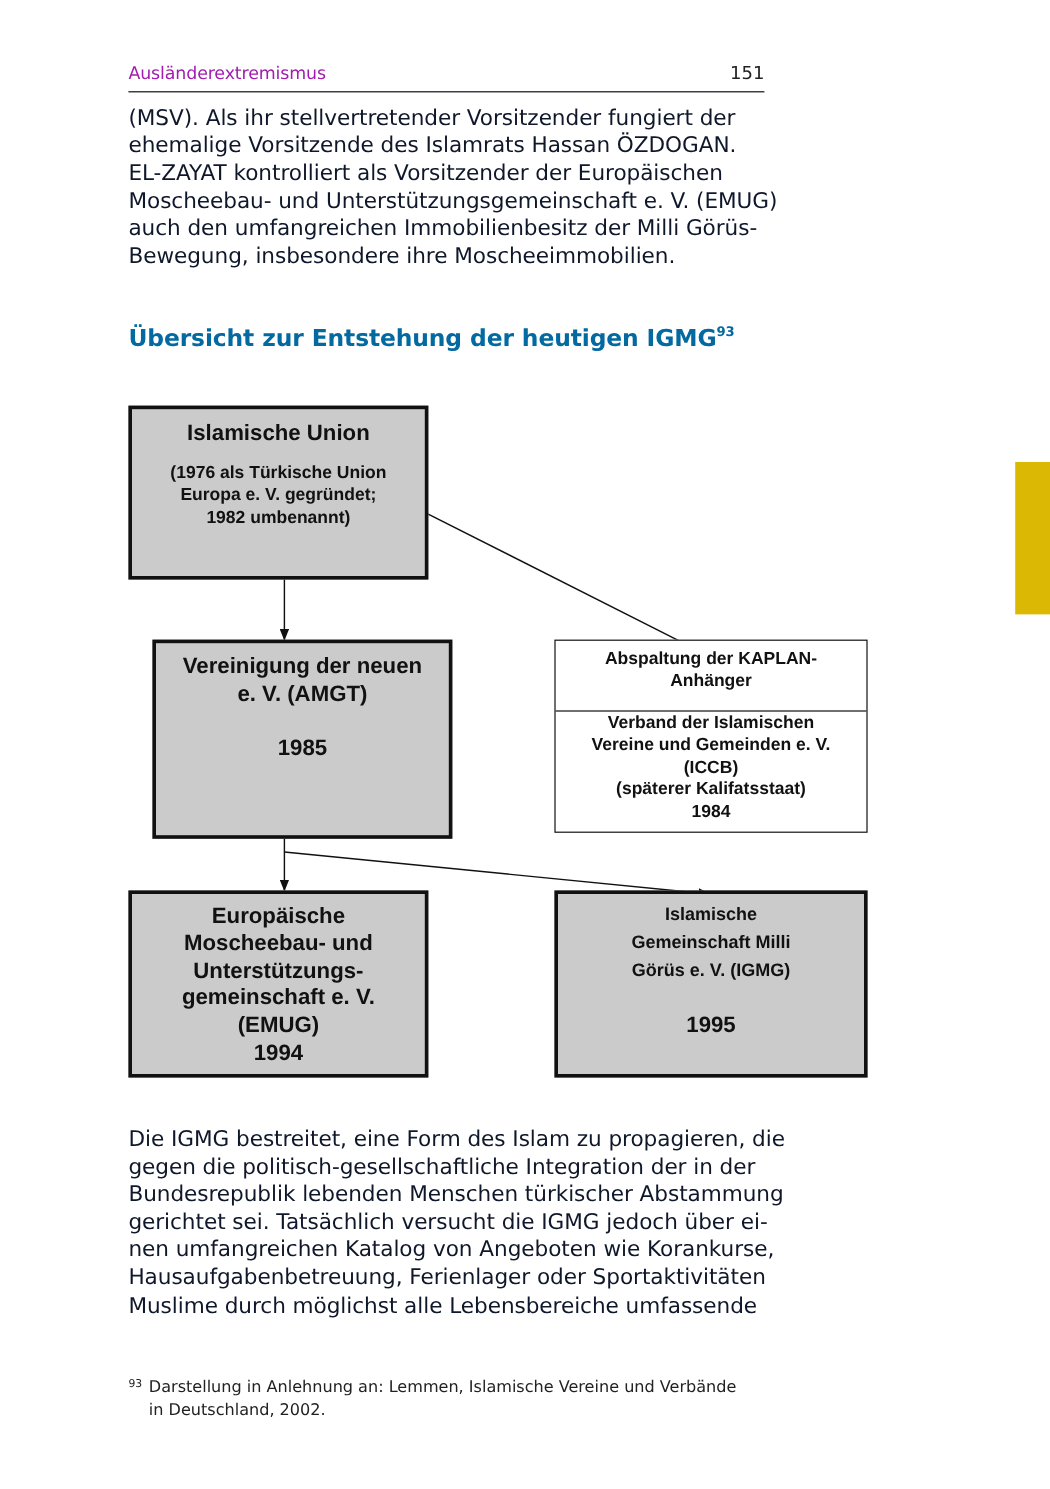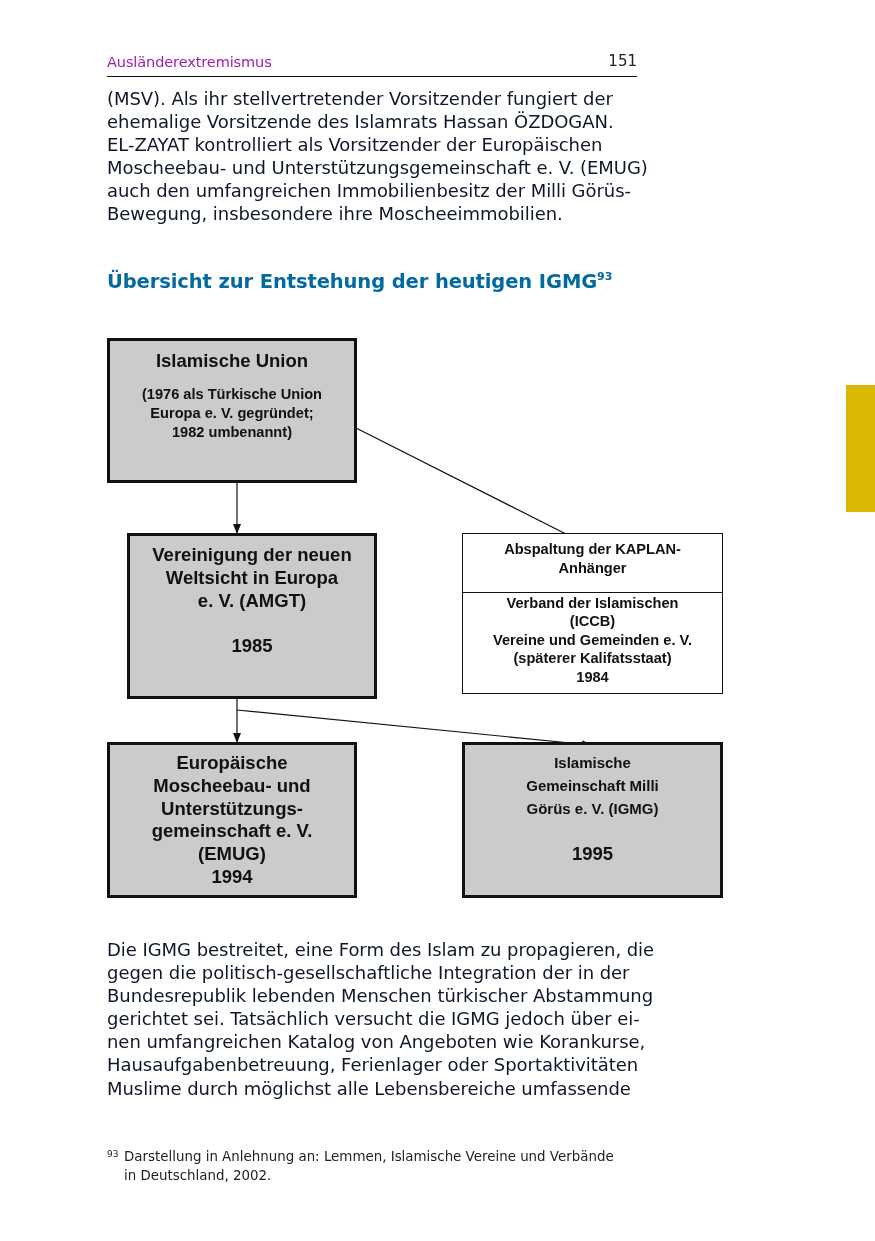--- a/index.html
+++ b/index.html
@@ -65,37 +65,36 @@
   <div style="font-size:14.6px; line-height:19px; margin-top:12px;">
     <span class="line">(1976 als Türkische Union</span>
     <span class="line">Europa e. V. gegründet;</span>
     <span class="line">1982 umbenannt)</span>
   </div>
 </div>
 
 <div class="box grey" style="left:107px; top:533px; width:250px; height:166px; padding-top:7px;margin-left:20px;">
   <div style="font-size:18.5px; line-height:23px;">
     <span class="line">Vereinigung der neuen</span>
-    <span class="line">Weltsicht in Europa</span>
     <span class="line">e. V. (AMGT)</span>
   </div>
   <div style="font-size:18.5px; line-height:23px; margin-top:22px;">
     <span class="line">1985</span>
   </div>
 </div>
 
 <div class="box white" style="left:462px; top:533px; width:261px; height:161px;">
   <div style="height:59px; border-bottom:1px solid #111; box-sizing:border-box; padding-top:6px; font-size:14.6px; line-height:19px;">
     <span class="line">Abspaltung der KAPLAN-</span>
     <span class="line">Anhänger</span>
   </div>
   <div style="padding-top:1px; font-size:14.6px; line-height:18.4px;">
     <span class="line">Verband der Islamischen</span>
+    <span class="line">Vereine und Gemeinden e. V.</span>
     <span class="line">(ICCB)</span>
-    <span class="line">Vereine und Gemeinden e. V.</span>
     <span class="line">(späterer Kalifatsstaat)</span>
     <span class="line">1984</span>
   </div>
 </div>
 
 <div class="box grey" style="left:107px; top:742px; width:250px; height:156px; padding-top:7px;">
   <div style="font-size:18.5px; line-height:22.8px;">
     <span class="line">Europäische</span>
     <span class="line">Moscheebau- und</span>
     <span class="line">Unterstützungs-</span>

